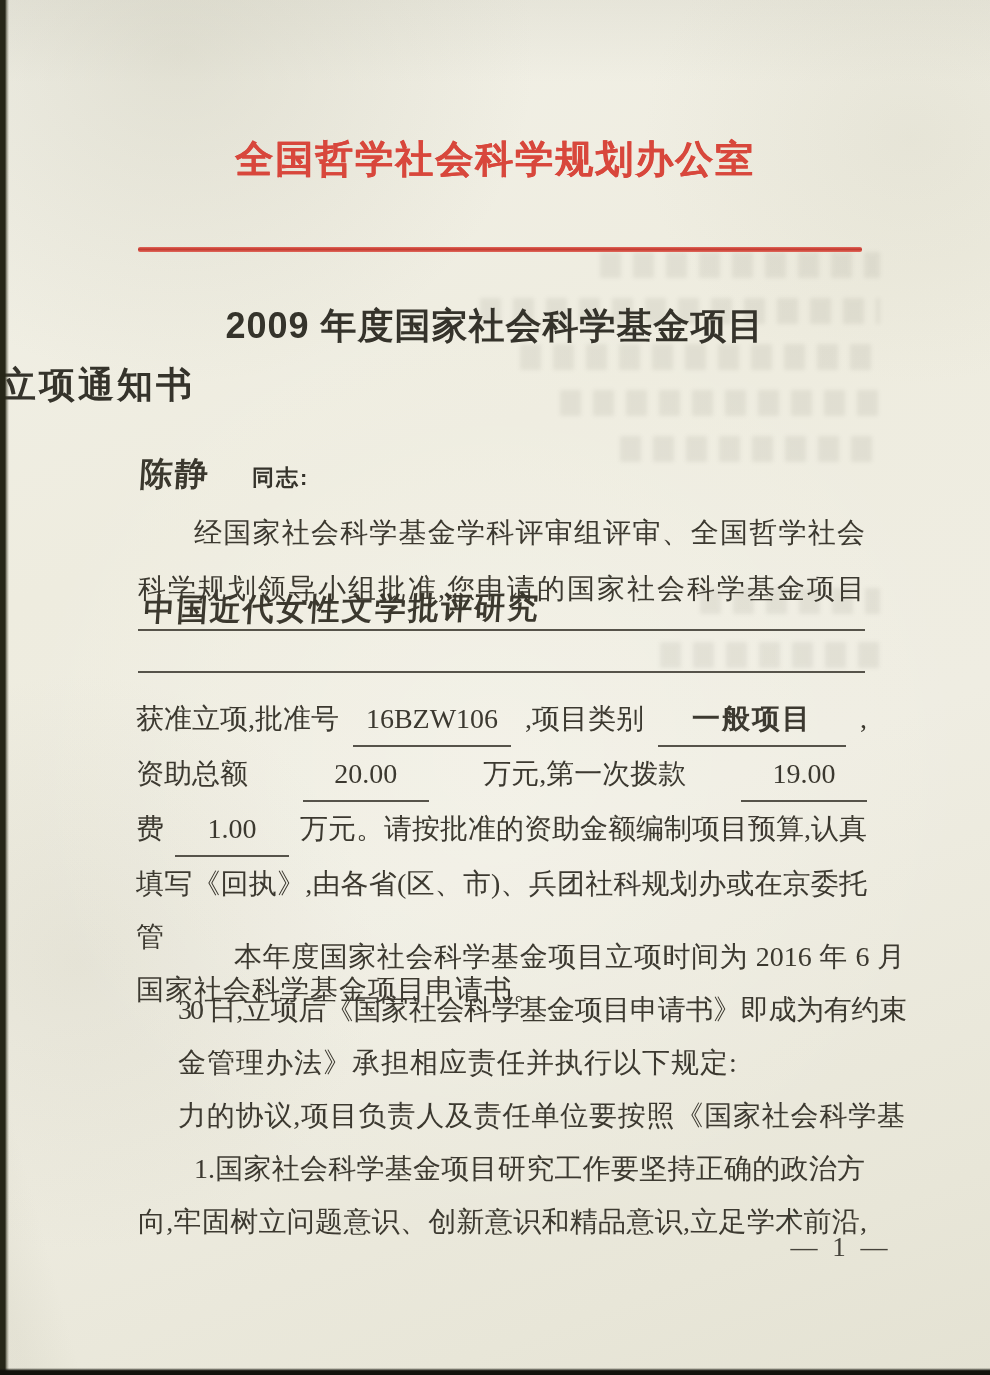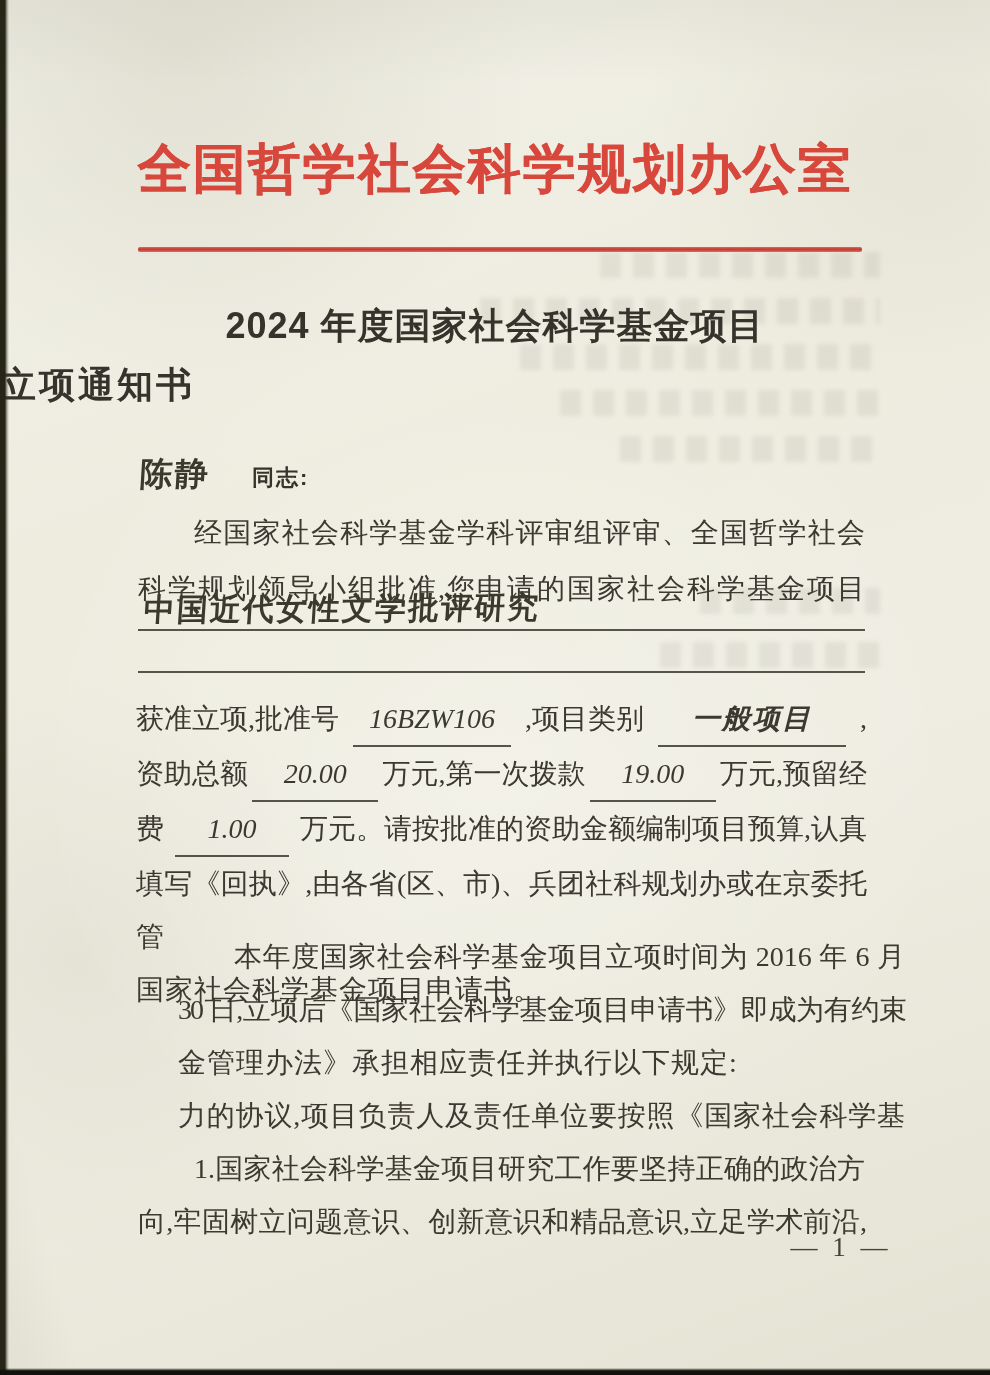--- a/index.html
+++ b/index.html
@@ -29,21 +29,21 @@
   .bleed.b1{left:600px;top:252px;width:280px;}
   .bleed.b2{left:480px;top:298px;width:400px;}
   .bleed.b3{left:520px;top:344px;width:360px;}
   .bleed.b4{left:560px;top:390px;width:320px;}
   .bleed.b5{left:620px;top:436px;width:260px;}
   .bleed.b6{left:700px;top:588px;width:180px;}
   .bleed.b7{left:660px;top:642px;width:220px;}
 
   .org{position:absolute;left:0;top:134px;width:100%;text-align:center;margin:0;
     font-family:"Liberation Sans","DejaVu Sans",sans-serif;
-    font-size:53px;font-weight:700;letter-spacing:2px;color:#d8473c;
+    font-size:38px;font-weight:700;letter-spacing:2px;color:#d8473c;
     text-shadow:.6px 0 0 #d8473c;}
   .rule{position:absolute;left:138px;top:247px;width:724px;height:5px;
     background:linear-gradient(to bottom,#e2685c,#c2392e 45%,#e2685c);border-radius:2px;}
 
   .t1{position:absolute;left:0;top:302px;width:100%;text-align:center;
     font-family:"Liberation Sans","DejaVu Sans",sans-serif;
     font-size:36px;font-weight:700;letter-spacing:1px;color:#35332b;}
   .t2{position:absolute;left:0;top:361px;width:100%;text-align:left;
     font-family:"Liberation Sans","DejaVu Sans",sans-serif;
     font-size:36px;font-weight:700;letter-spacing:3px;color:#35332b;}
@@ -67,21 +67,21 @@
   .fieldline{position:absolute;left:138px;width:727px;height:41px;
     border-bottom:2px solid #56534a;}
   .fieldline.project{top:588px;}
   .fieldline.project .hand{font-size:31px;padding-left:6px;}
   .fieldline.blankline{top:630px;}
 
   .approval{position:absolute;left:136px;top:692px;width:731px;}
   .aline{font-size:28px;line-height:53px;color:#3c3930;}
   .flexline{display:flex;align-items:baseline;justify-content:space-between;white-space:nowrap;}
   .fval{display:inline-block;text-align:center;border-bottom:2px solid #56534a;
-    padding:0 4px;flex-shrink:1;font-style:italic;}
+    padding:0 4px;flex-shrink:1;}
   .w-grant{min-width:150px;}
   .w-cat{min-width:180px;font-weight:700;letter-spacing:2px;}
   .w-amt{min-width:118px;}
   .w-amt-s{min-width:106px;}
 
   .p2{top:930px;margin-left:40px;}
   .p3{top:1142px;}
 
   .pagenum{position:absolute;left:756px;top:1232px;width:170px;text-align:center;
     font-size:27px;color:#45423a;letter-spacing:4px;}
@@ -95,21 +95,21 @@
   <div class="bleed b2"></div>
   <div class="bleed b3"></div>
   <div class="bleed b4"></div>
   <div class="bleed b5"></div>
   <div class="bleed b6"></div>
   <div class="bleed b7"></div>
 
   <h1 class="org">全国哲学社会科学规划办公室</h1>
   <div class="rule"></div>
 
-  <div class="t1">2024 年度国家社会科学基金项目</div>
+  <div class="t1">2009 年度国家社会科学基金项目</div>
   <div class="t2">立项通知书</div>
 
   <div class="salutation">
     <span class="hand">陈静</span>
     <span class="sal-label">同志:</span>
   </div>
 
   <div class="para intro">
     <div class="line just indent">经国家社会科学基金学科评审组评审、全国哲学社会</div>
     <div class="line just">科学规划领导小组批准,您申请的国家社会科学基金项目</div>
@@ -126,21 +126,20 @@
         <span class="fval w-grant">16BZW106</span>
         <span>,项目类别</span>
         <span class="fval w-cat">一般项目</span>
         <span>,</span>
     </div>
     <div class="aline flexline">
       <span>资助总额</span>
         <span class="fval w-amt">20.00</span>
         <span>万元,第一次拨款</span>
         <span class="fval w-amt">19.00</span>
-        <span>万元,预留经</span>
     </div>
     <div class="aline flexline">
       <span>费</span>
         <span class="fval w-amt-s">1.00</span>
         <span>万元。请按批准的资助金额编制项目预算,认真</span>
     </div>
     <div class="aline line just">填写《回执》,由各省(区、市)、兵团社科规划办或在京委托管</div>
     <div class="aline line short">国家社会科学基金项目申请书。</div>
   </div>
 

